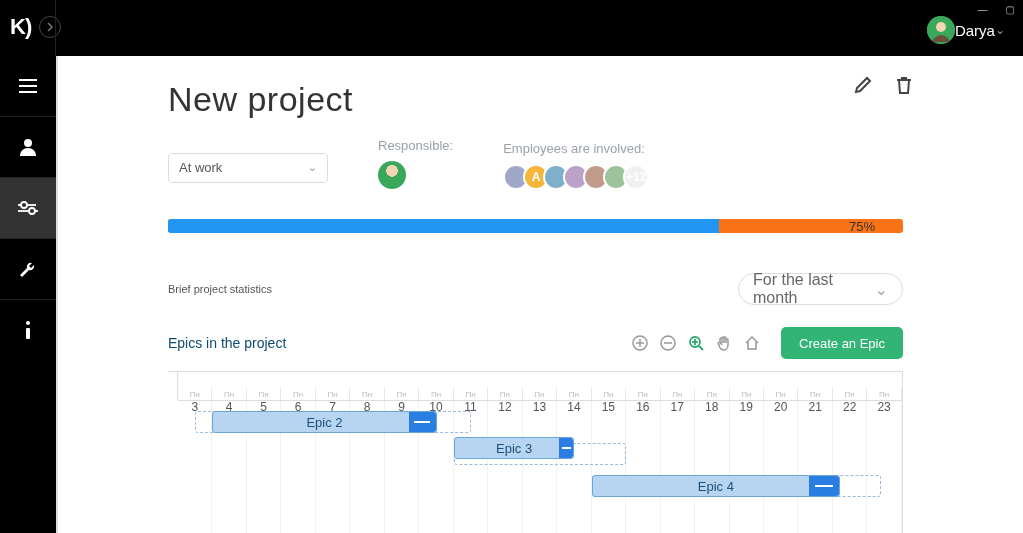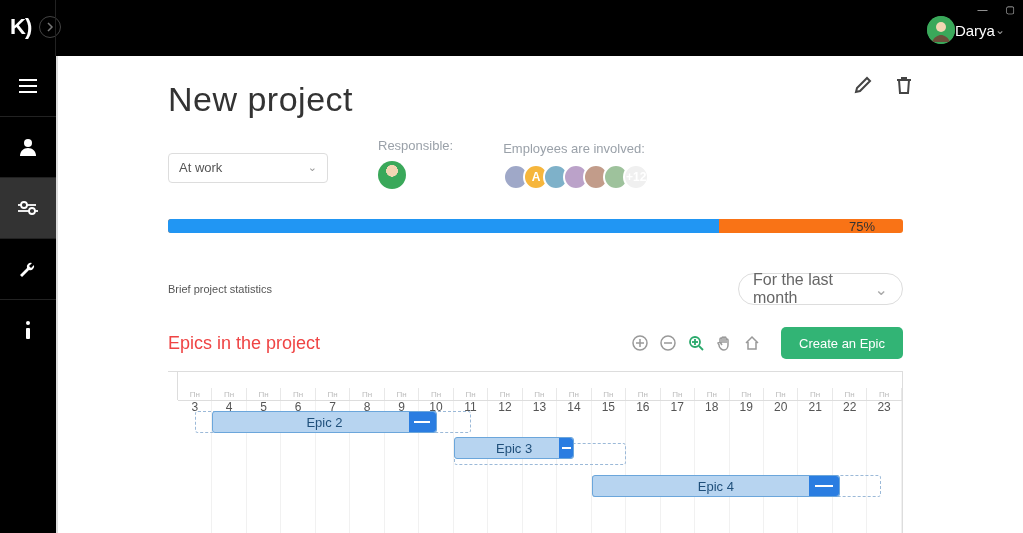--- a/index.html
+++ b/index.html
@@ -53,21 +53,21 @@
   .progress-pct { position:absolute; right:28px; top:50%; transform:translateY(-50%); font-size:13px; color:#333;}
   .progress-labels { display:flex; justify-content:space-between; font-size:12px; color:#777; margin-top:6px;}
 
   
   .stats-row { margin-top:40px; display:flex; justify-content:space-between; align-items:center; }
   .stats-label { font-size:11px; color:#555;}
   .month-select { width:165px; height:32px; border:1px solid #ddd; border-radius:16px; padding:0 14px; display:flex; align-items:center; justify-content:space-between; font-size:16px; color:#666; cursor:pointer;}
 
   
   .epics-row { margin-top:22px; display:flex; justify-content:space-between; align-items:center; }
-  .epics-label { font-size:18px; color:#ef4444;}
+  .epics-label { font-size:14px; color:#0c4a6e;}
   .epics-tools { display:flex; align-items:center; gap:10px; }
   .tool-icon { width:18px; height:18px; display:flex; align-items:center; justify-content:center; cursor:pointer; color:#888; }
   .tool-icon.green { color:#2aa96b; }
   .create-epic { background:#32b475; color:#fff; border:none; height:32px; padding:0 18px; border-radius:5px; font-size:13px; cursor:pointer; margin-left:10px;}
 
   
   .gantt { margin-top:12px; border:1px solid #ddd; border-left:none; border-bottom:none; position:relative; height:170px; overflow:hidden; }
   .gantt-head { height:28px; display:flex; }
   .g-first { width:10px; border-right:1px solid #ddd;}
   .g-col { flex:1; border-right:1px solid #e8e8e8; text-align:center;margin-top:16px; }

